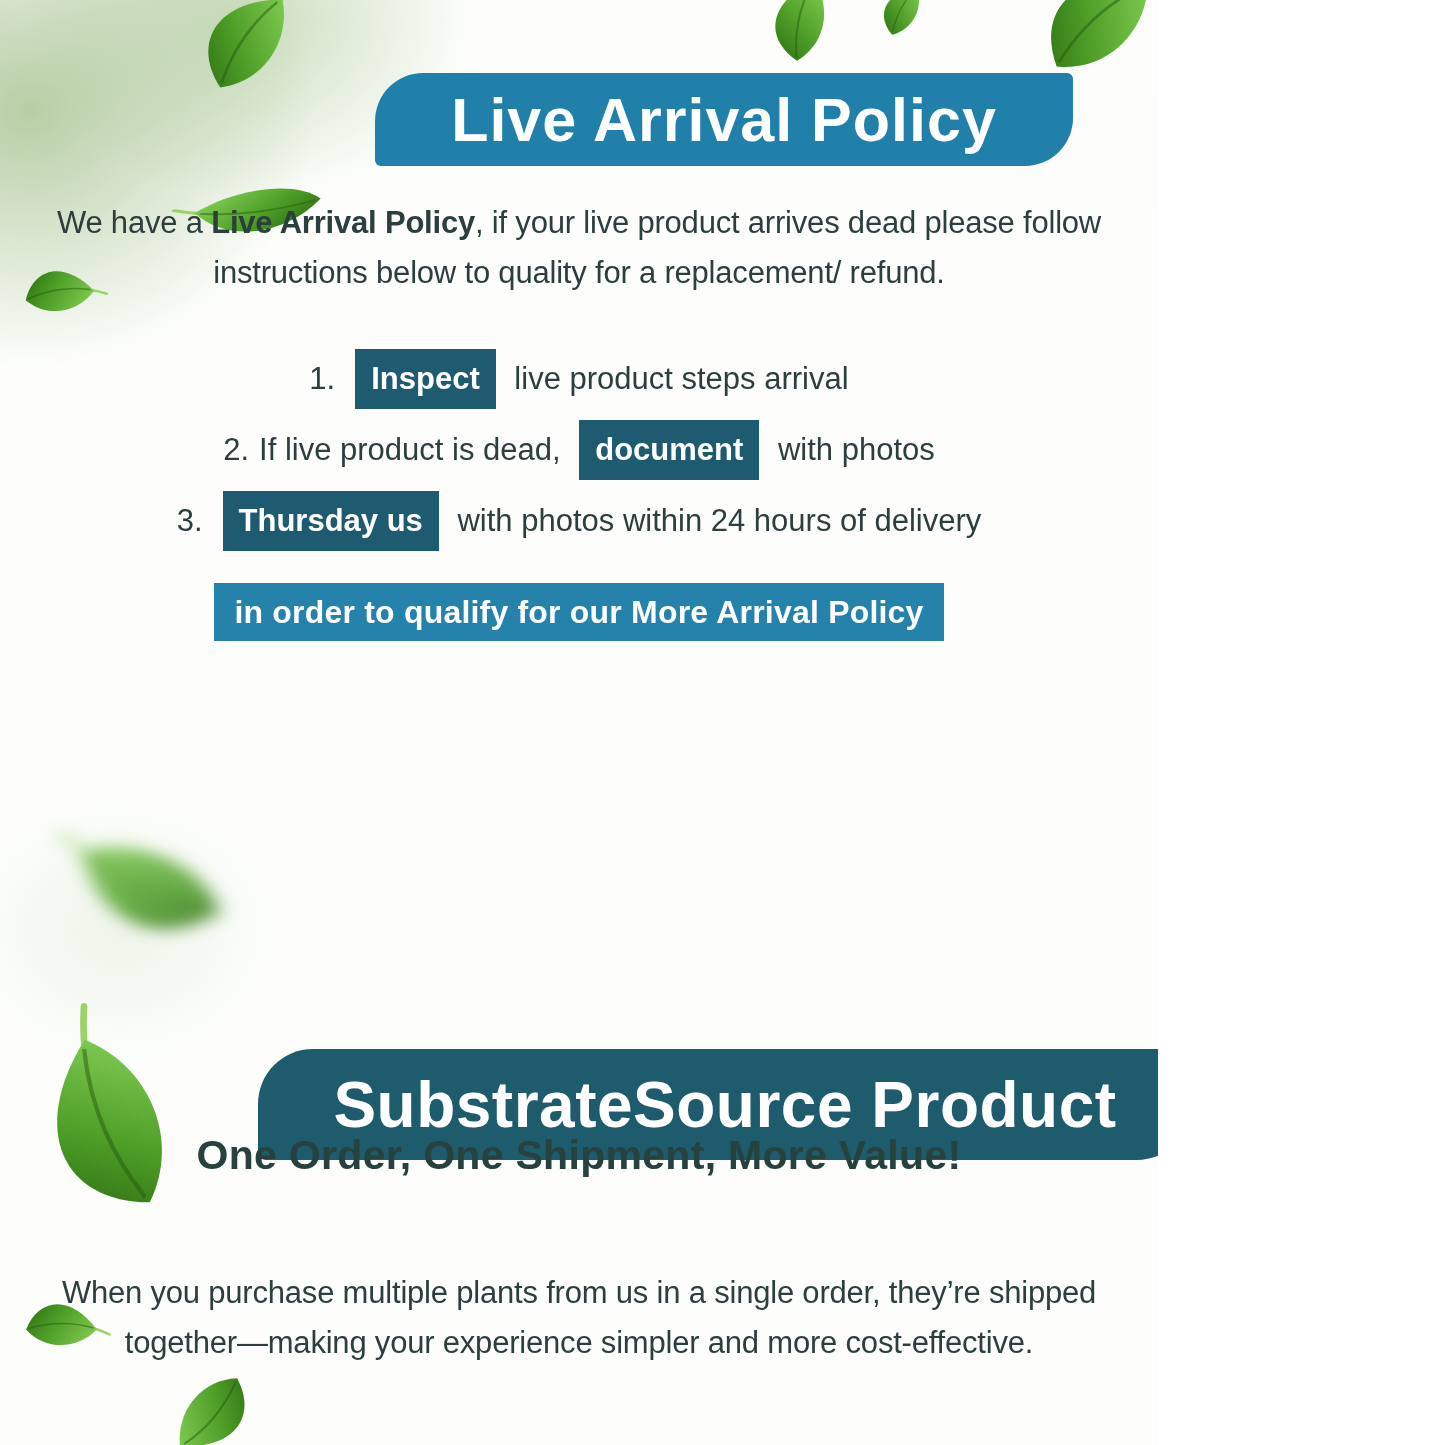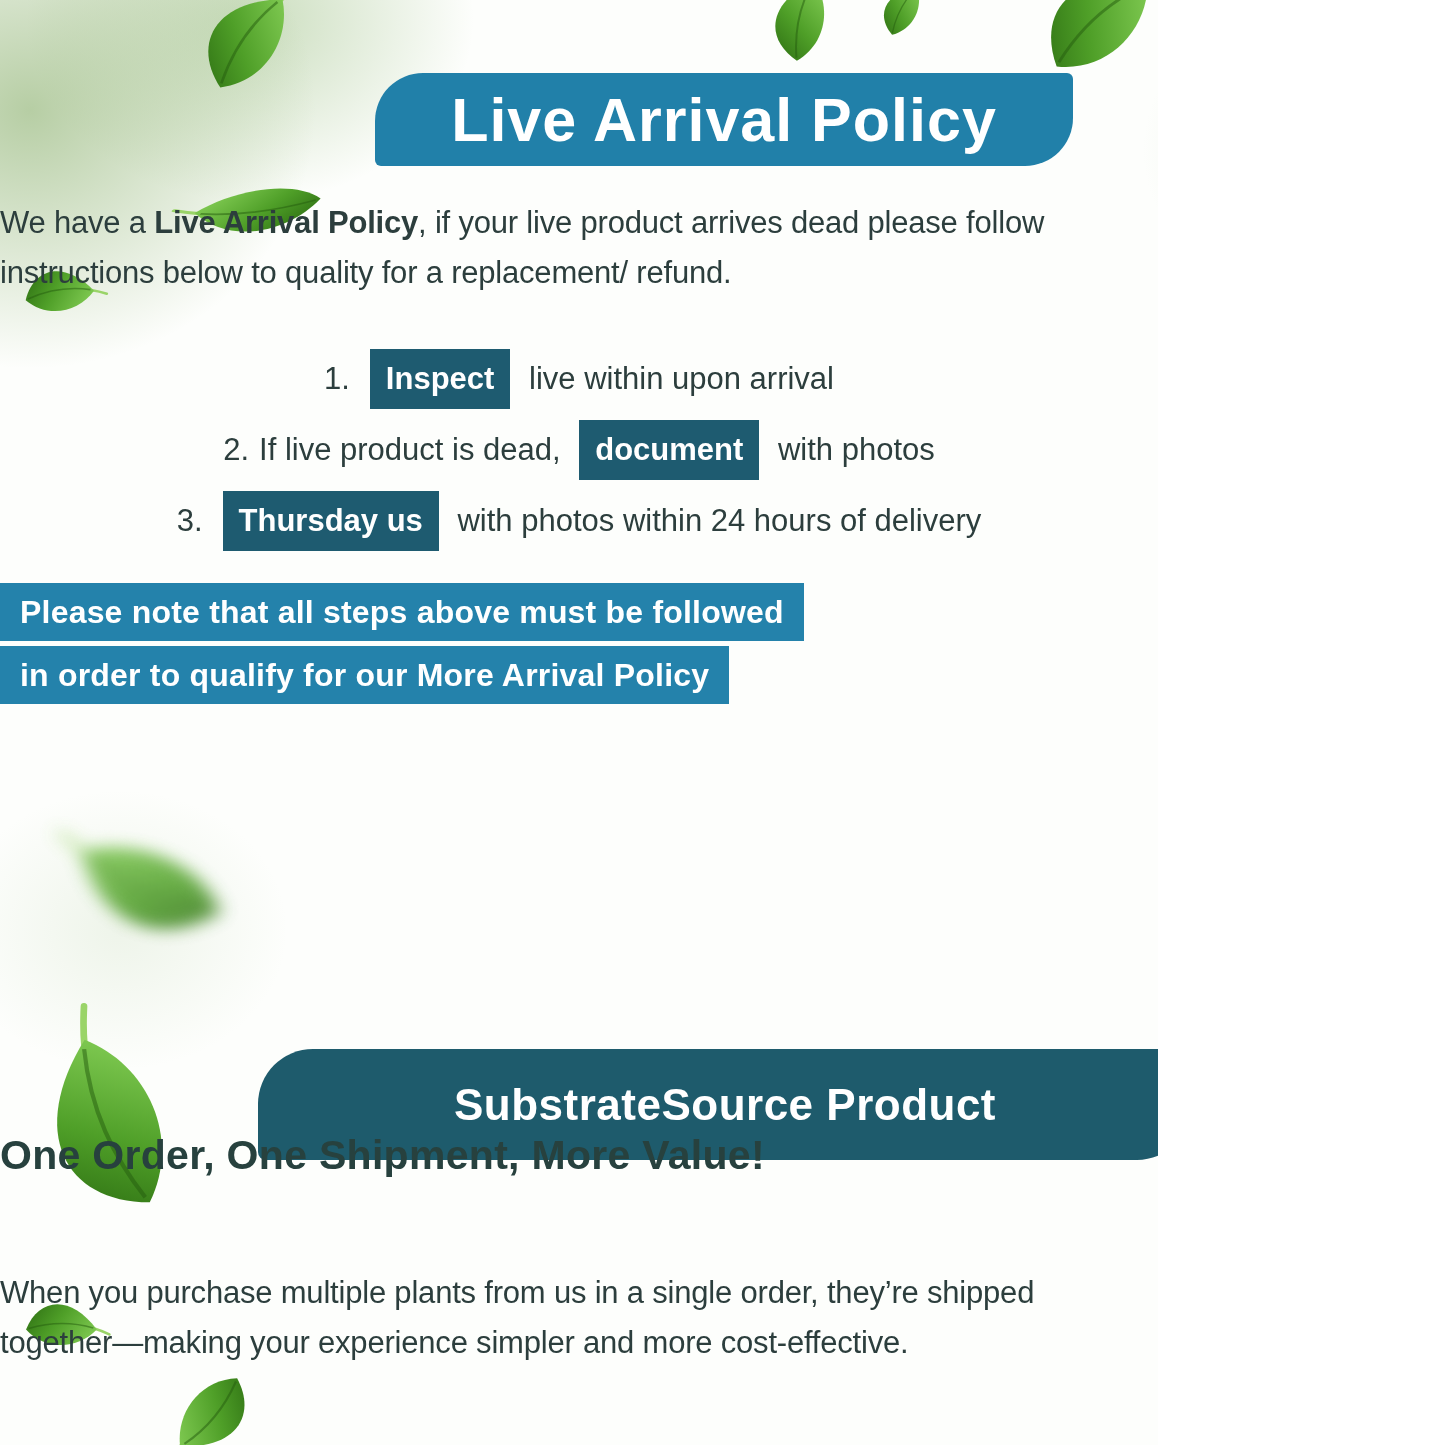--- a/index.html
+++ b/index.html
@@ -24,42 +24,42 @@
     position:absolute;
     display:flex;align-items:center;justify-content:center;
     color:#fff;font-weight:700;white-space:nowrap;
   }
   .header-banner{
     left:375px;top:73px;width:698px;height:93px;
     background:#2180A9;
     border-radius:48px 6px 48px 6px;
     font-size:61px;letter-spacing:1px;
   }
-  .txt{position:absolute;left:0;width:100%;text-align:left;margin:0;}
+  .txt{position:absolute;left:0;width:100%;text-align:center;margin:0;}
   .intro{top:198px;font-size:31px;line-height:50px;letter-spacing:-.2px;}
   .intro strong{font-weight:700;}
   .steps{position:absolute;top:349px;left:0;width:100%;}
   .step{text-align:center;font-size:31px;margin-bottom:11px;line-height:52px;}
   .num{margin-right:10px;}
   .hl{
     display:inline-block;background:#1E5B70;color:#fff;font-weight:700;
     padding:8px 16px;margin:0 10px;line-height:44px;
   }
   .note{top:583px;}
   .note-line{
     display:inline-block;background:#2482AB;color:#fff;font-weight:700;
     font-size:32px;line-height:40px;padding:9px 20px;margin-bottom:5px;
     letter-spacing:.2px;
   }
   .shipping{top:800px;font-size:31px;line-height:52px;letter-spacing:-.2px;}
   .product-banner{
     left:258px;top:1049px;width:934px;height:111px;
     background:#1E5B6C;
     border-radius:55px 8px 55px 8px;
-    font-size:44px;letter-spacing:.5px;
+    font-size:64px;letter-spacing:.5px;
   }
   .tagline{top:1132px;font-size:41px;font-weight:700;color:#27413E;letter-spacing:.3px;}
   .product-body{top:1260px;font-size:31px;line-height:50px;letter-spacing:-.2px;margin-top:8px;}
 </style>
 </head>
 <body>
 
 <div class="canvas">
 
   <svg width="0" height="0" style="position:absolute" aria-hidden="true">
@@ -130,32 +130,31 @@
     <span>Live Arrival Policy</span>
   </div>
 
   <p class="txt intro">
     <span>We have a </span><strong>Live Arrival Policy</strong><span>, if your live product arrives dead please follow</span><br>
     <span>instructions below to quality for a replacement/ refund.</span>
   </p>
 
   <div class="steps">
     <div class="step">
-      <span class="num">1.</span><span></span><span class="hl">Inspect</span><span> live within upon arrival</span>
+      <span class="num">1.</span><span></span><span class="hl">Inspect</span><span> live product steps arrival</span>
     </div>
     <div class="step">
       <span class="num">2.</span><span>If live product is dead, </span><span class="hl">document</span><span> with photos</span>
     </div>
     <div class="step">
       <span class="num">3.</span><span></span><span class="hl">Thursday us</span><span> with photos within 24 hours of delivery</span>
     </div>
   </div>
 
   <div class="txt note">
-    <div><span class="note-line">Please note that all steps above must be followed</span></div>
     <div><span class="note-line">in order to qualify for our More Arrival Policy</span></div>
   </div>
 
 
   <div class="banner product-banner">
     <span>SubstrateSource Product</span>
   </div>
 
   <h2 class="txt tagline">One Order, One Shipment, More Value!</h2>
 

